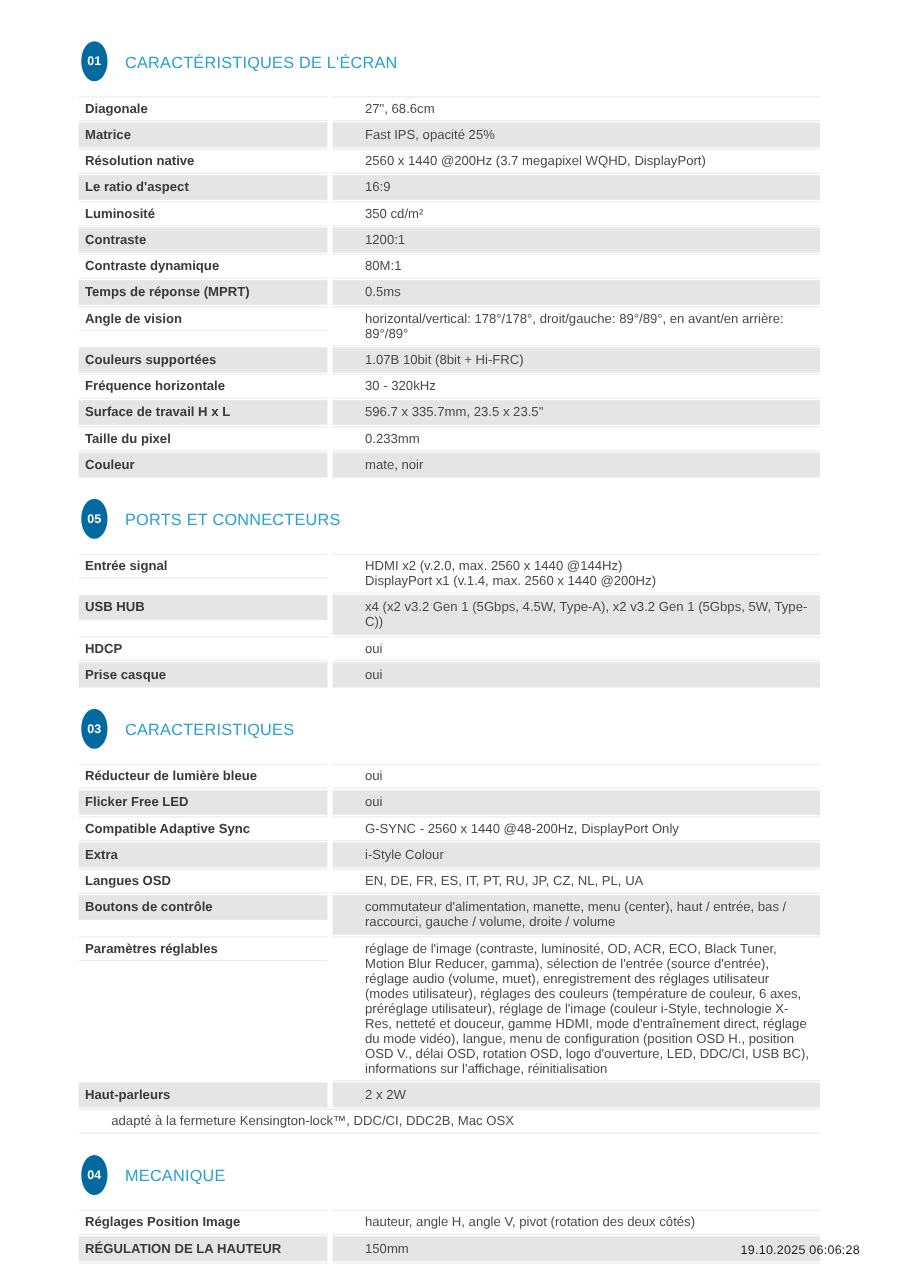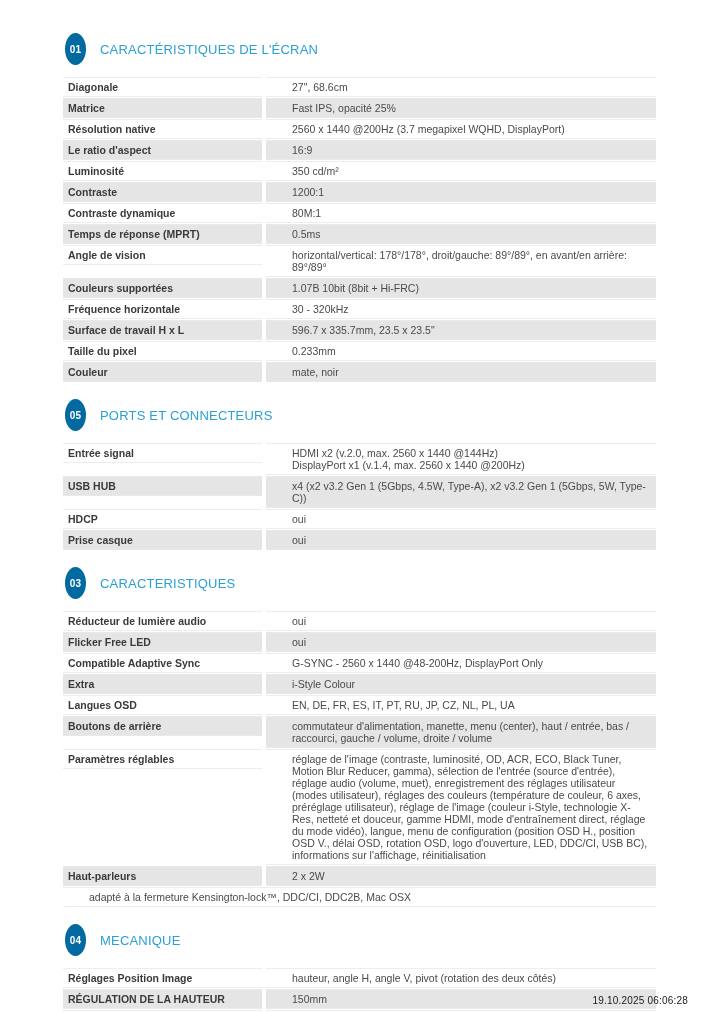--- a/index.html
+++ b/index.html
@@ -117,41 +117,41 @@
         </div>
       </div>
     </section>
     <section class="section">
       <div class="section-header">
         <span class="badge">03</span>
         <span class="section-title">CARACTERISTIQUES</span>
       </div>
       <div>
         <div class="row">
-          <div class="cell cell-label">Réducteur de lumière audio</div>
+          <div class="cell cell-label">Réducteur de lumière bleue</div>
           <div class="cell cell-value">oui</div>
         </div>
         <div class="row striped">
           <div class="cell cell-label">Flicker Free LED</div>
           <div class="cell cell-value">oui</div>
         </div>
         <div class="row">
           <div class="cell cell-label">Compatible Adaptive Sync</div>
           <div class="cell cell-value">G-SYNC - 2560 x 1440 @48-200Hz, DisplayPort Only</div>
         </div>
         <div class="row striped">
           <div class="cell cell-label">Extra</div>
           <div class="cell cell-value">i-Style Colour</div>
         </div>
         <div class="row">
           <div class="cell cell-label">Langues OSD</div>
           <div class="cell cell-value">EN, DE, FR, ES, IT, PT, RU, JP, CZ, NL, PL, UA</div>
         </div>
         <div class="row striped">
-          <div class="cell cell-label">Boutons de arrière</div>
+          <div class="cell cell-label">Boutons de contrôle</div>
           <div class="cell cell-value">commutateur d'alimentation, manette, menu (center), haut / entrée, bas / raccourci, gauche / volume, droite / volume</div>
         </div>
         <div class="row">
           <div class="cell cell-label">Paramètres réglables</div>
           <div class="cell cell-value">réglage de l'image (contraste, luminosité, OD, ACR, ECO, Black Tuner, Motion Blur Reducer, gamma), sélection de l'entrée (source d'entrée), réglage audio (volume, muet), enregistrement des réglages utilisateur (modes utilisateur), réglages des couleurs (température de couleur, 6 axes, préréglage utilisateur), réglage de l'image (couleur i-Style, technologie X-Res, netteté et douceur, gamme HDMI, mode d'entraînement direct, réglage du mode vidéo), langue, menu de configuration (position OSD H., position OSD V., délai OSD, rotation OSD, logo d'ouverture, LED, DDC/CI, USB BC), informations sur l'affichage, réinitialisation</div>
         </div>
         <div class="row striped">
           <div class="cell cell-label">Haut-parleurs</div>
           <div class="cell cell-value">2 x 2W</div>
         </div>

